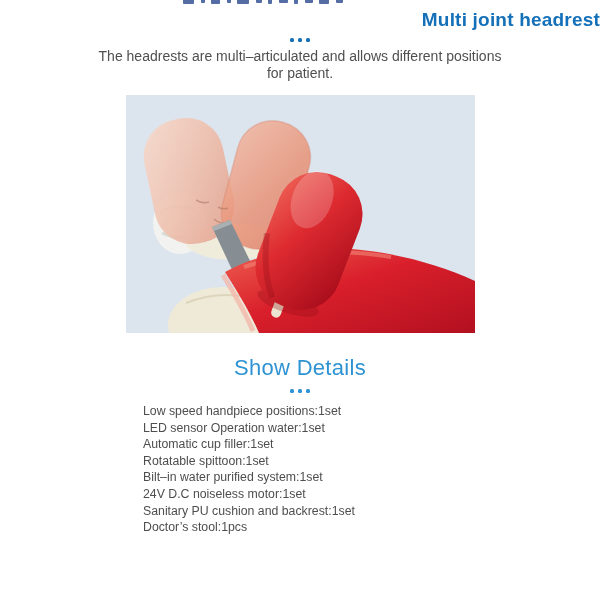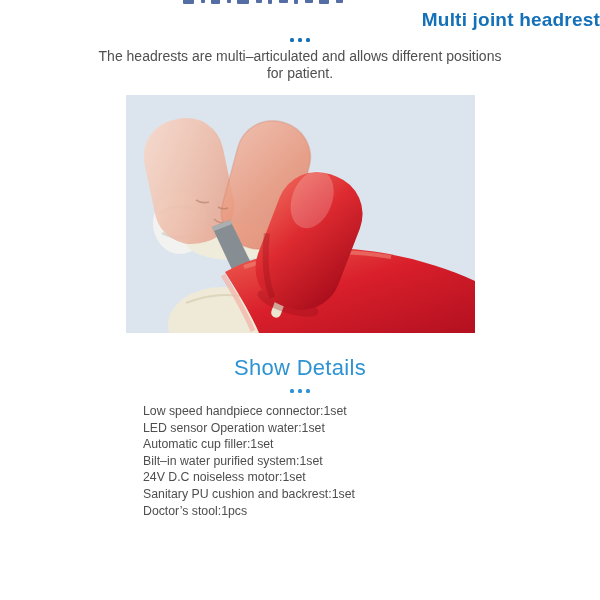--- a/index.html
+++ b/index.html
@@ -162,20 +162,21 @@
       <path d="M-42,8 q10,38 28,58" stroke="#8e0d16" stroke-width="6" opacity="0.3" fill="none"></path>
     </g>
   </svg>
 </div>
 
 <h2 class="show-title">Show Details</h2>
 
 <div class="dots dots-2"><i></i><i></i><i></i></div>
 
 <div class="details-list">
-    <div class="detail-item">Low speed handpiece connector:1set</div>
+    <div class="detail-item">Low speed handpiece positions:1set</div>
     <div class="detail-item">LED sensor Operation water:1set</div>
     <div class="detail-item">Automatic cup filler:1set</div>
+    <div class="detail-item">Rotatable spittoon:1set</div>
     <div class="detail-item">Bilt–in water purified system:1set</div>
     <div class="detail-item">24V D.C noiseless motor:1set</div>
     <div class="detail-item">Sanitary PU cushion and backrest:1set</div>
     <div class="detail-item">Doctor’s stool:1pcs</div>
   </div>
 
 </body></html>

